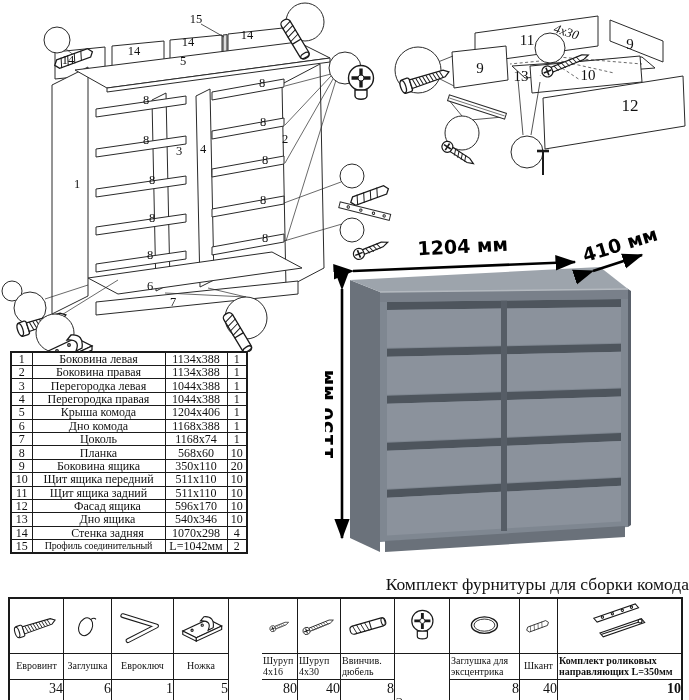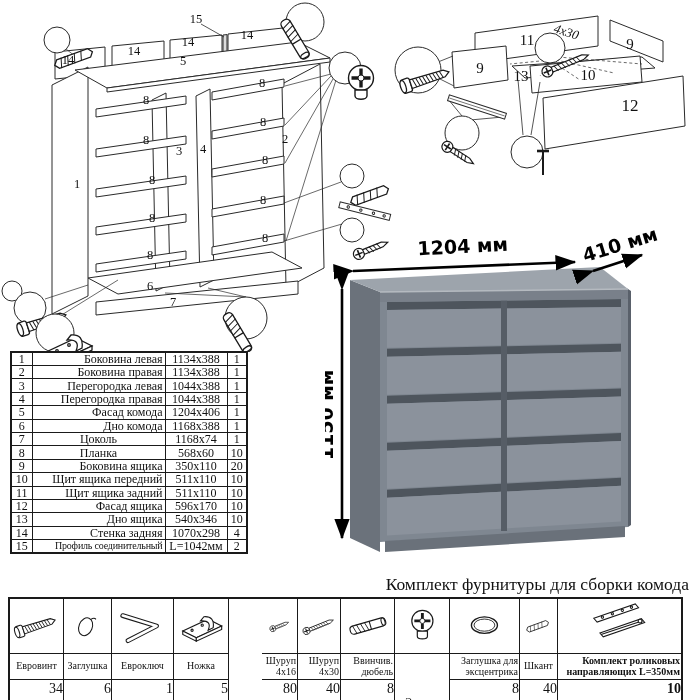--- a/index.html
+++ b/index.html
@@ -9,37 +9,37 @@
   .abs{position:absolute}
   svg{display:block}
   svg text{font-family:"Liberation Serif",serif;fill:#111}
   .dim-label{font-family:"DejaVu Sans",sans-serif;font-weight:bold;font-size:19px;fill:#000}
   
   #parts{position:absolute;left:10px;top:351px;border-collapse:collapse;
          border:2px solid #1a1a1a;background:#fff}
   #parts td{border:1px solid #1a1a1a;font-size:12px;line-height:1;height:13.4px;
             padding:0 2px;white-space:nowrap}
   #parts td.num{width:21px;text-align:center}
-  #parts td.name{width:133px;text-align:right}
+  #parts td.name{width:133px;text-align:center}
   #parts td.name.c{text-align:center}
   #parts td.name.ind{padding-left:20px}
   #parts td.name.sm{font-size:10px;letter-spacing:-.2px}
   #parts td.size{width:62px;text-align:center}
   #parts td.qty{width:20px;text-align:center}
   
   #hw-title{position:absolute;left:0;top:574px;width:689px;text-align:right;
             font-size:17.5px;white-space:nowrap}
   #hw{position:absolute;left:8px;top:597px;display:flex;border:2px solid #1a1a1a;background:#fff}
   .hw-col{display:flex;flex-direction:column;border-right:1px solid #1a1a1a}
   .hw-col:last-child{border-right:none}
   .hw-icon{height:55px;border-bottom:1px solid #1a1a1a;display:flex;
            align-items:center;justify-content:center;overflow:hidden}
   .hw-icon svg{width:94%;height:52px}
   .hw-name{height:26px;border-bottom:1px solid #1a1a1a;font-size:10px;line-height:1.08;
-           display:flex;align-items:center;justify-content:center;text-align:right;padding:0 1px}
+           display:flex;align-items:center;justify-content:center;text-align:left;padding:0 1px}
   .hw-qty{height:17px;font-size:14px;line-height:17px;text-align:right}
 </style>
 </head>
 <body>
 
 <svg width="0" height="0" style="position:absolute" aria-hidden="true">
 <defs>
   <g id="icon-eurovint">
     <g transform="rotate(-18 30 30)" stroke="#1a1a1a" fill="#fff" stroke-width="1.3">
       <rect x="4" y="23" width="9" height="14" rx="2"></rect>
@@ -356,21 +356,21 @@
 
   <tr>
     <td class="num">4</td>
     <td class="name">Перегородка правая</td>
     <td class="size">1044x388</td>
     <td class="qty">1</td>
   </tr>
 
   <tr>
     <td class="num">5</td>
-    <td class="name">Фасад комода</td>
+    <td class="name">Крыша комода</td>
     <td class="size">1204x406</td>
     <td class="qty">1</td>
   </tr>
 
   <tr>
     <td class="num">6</td>
     <td class="name">Дно комода</td>
     <td class="size">1168x388</td>
     <td class="qty">1</td>
   </tr>

